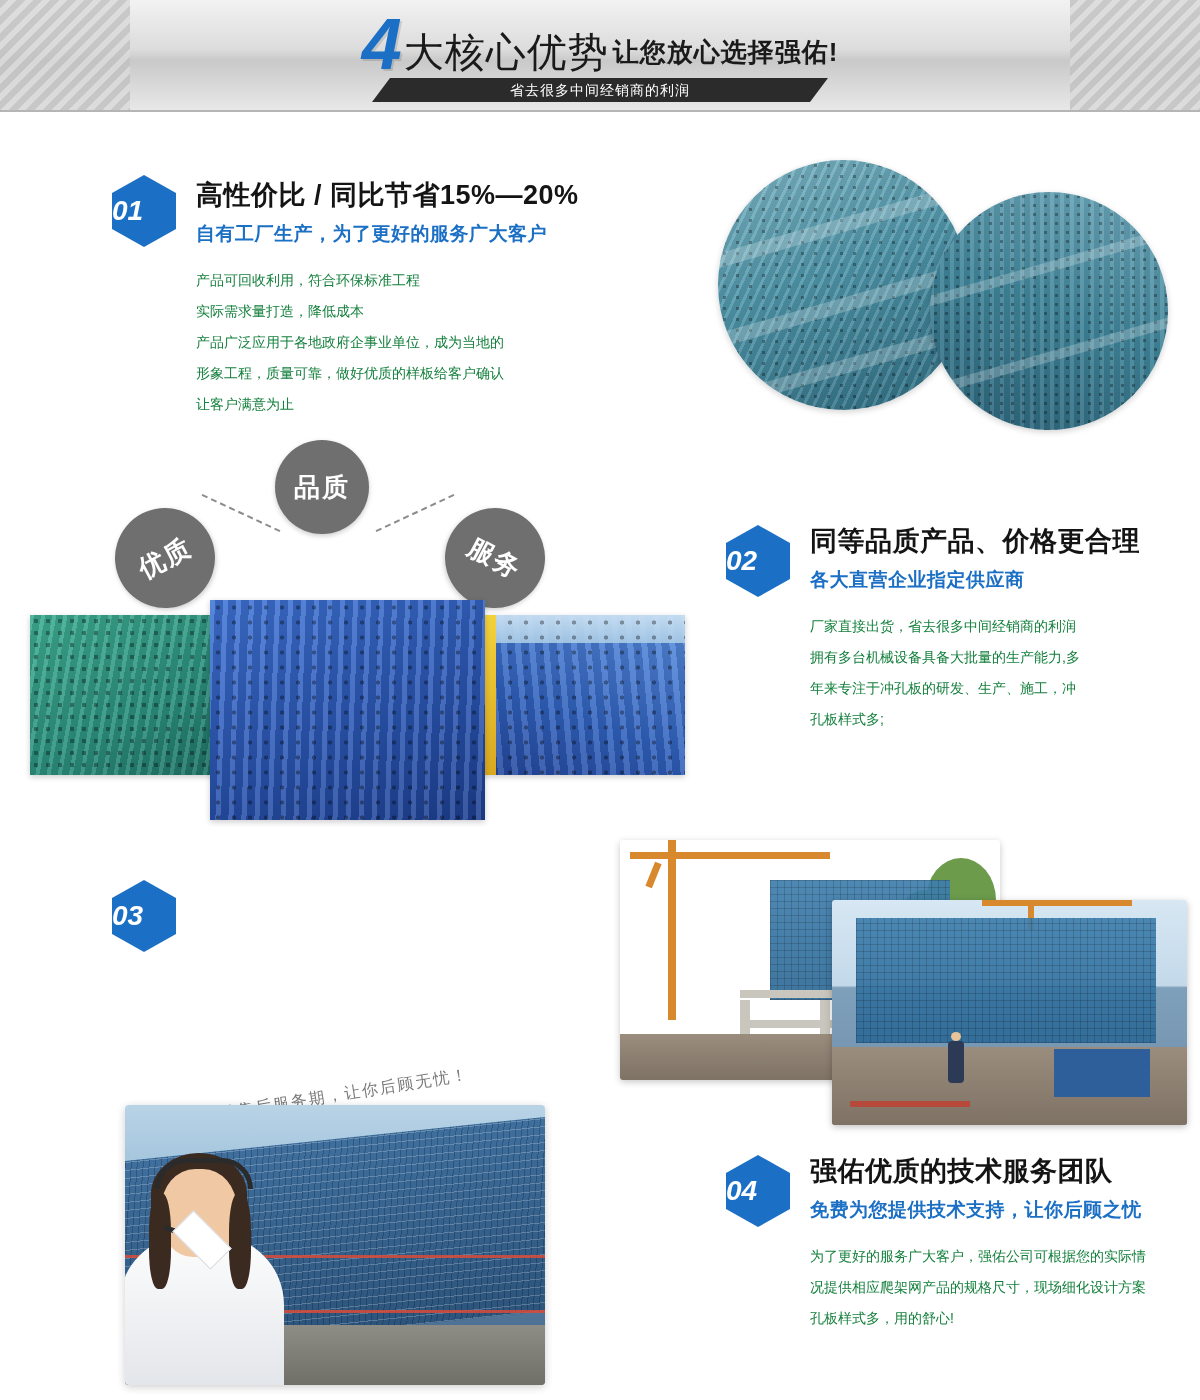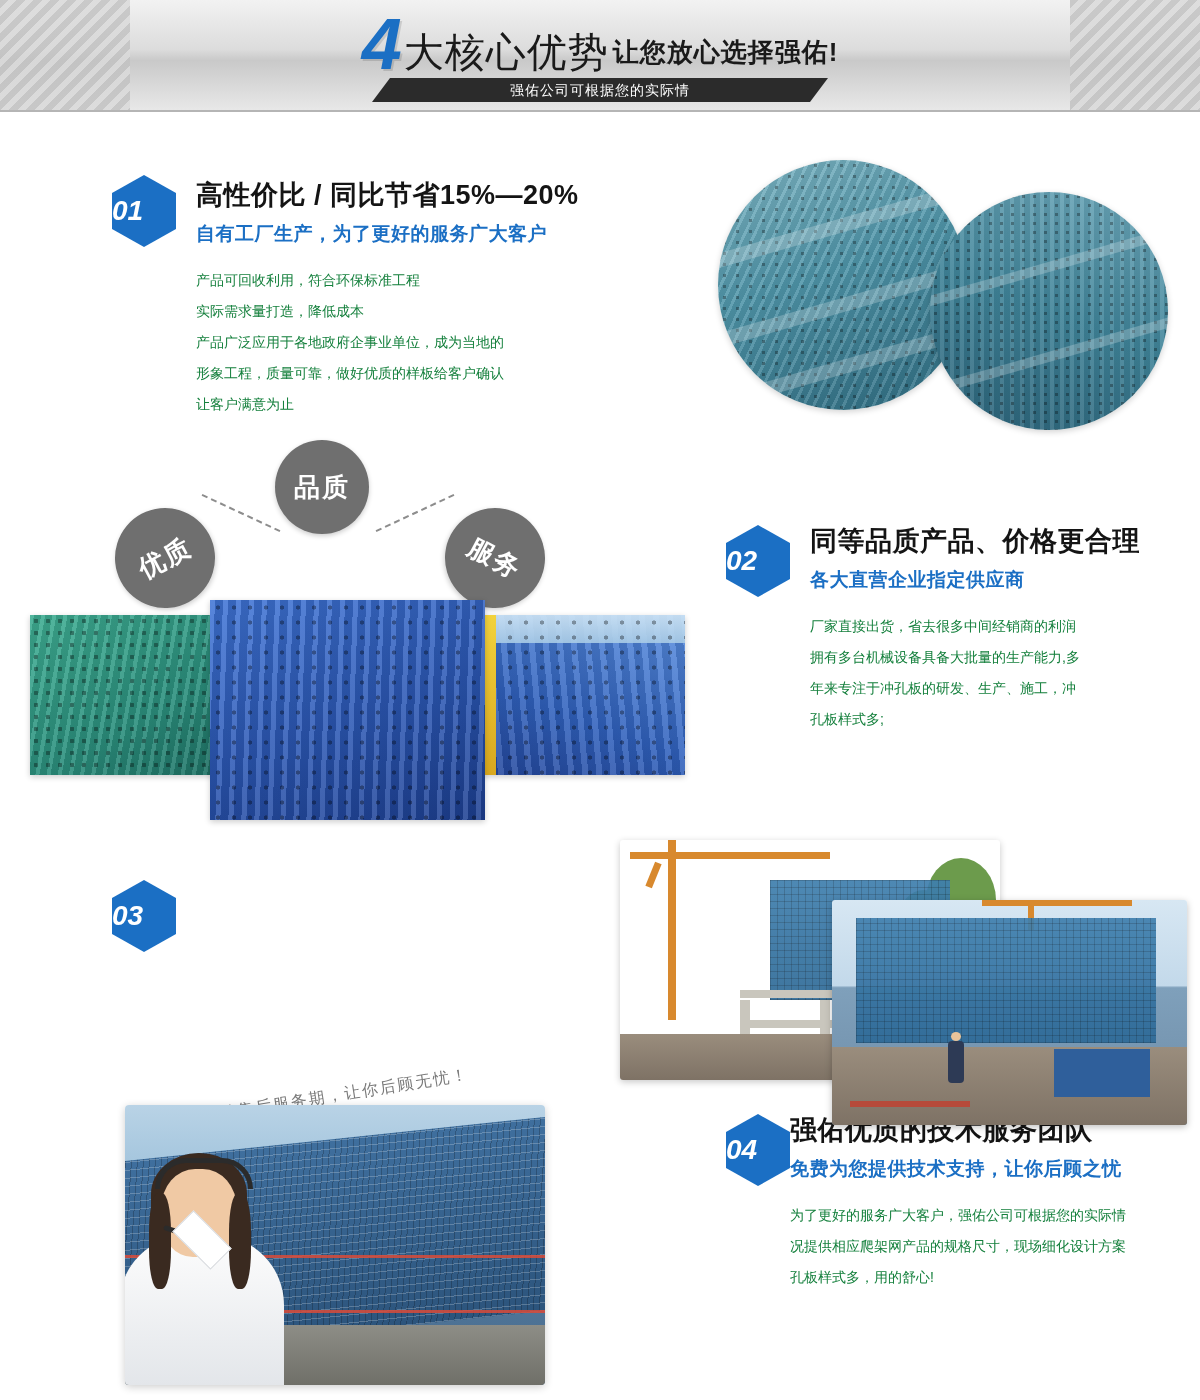--- a/index.html
+++ b/index.html
@@ -393,23 +393,24 @@
     left: 3px; top: -9px;
     width: 10px; height: 9px;
     border-radius: 50%;
     background: #e9c49a;
   }
 
   
   .sec04 {
     position: absolute;
     left: 726px;
-    top: 1114px;
+    top: 1155px;
     width: 450px;
     display: flex;
+    gap: 20px;
   }
 
   
   .service-photo {
     position: absolute;
     left: 125px;
     top: 1105px;
     width: 420px;
     height: 280px;
     border-radius: 4px;
@@ -522,21 +523,21 @@
 
 <div class="header">
   <div class="header-stripe-left"></div>
   <div class="header-stripe-right"></div>
   <div class="header-inner">
     <div class="headline">
       <div class="big-four">4</div>
       <div class="headline-main">大核心优势</div>
       <div class="headline-sub">让您放心选择强佑!</div>
     </div>
-    <div class="company-bar">强佑公司可根据您的实际情</div>
+    <div class="company-bar">省去很多中间经销商的利润</div>
   </div>
 </div>
 
 <div class="sec01">
   <div class="badge">
     <div class="hex">
         <span>01</span>
       </div>
   </div>
   <div class="txt">

